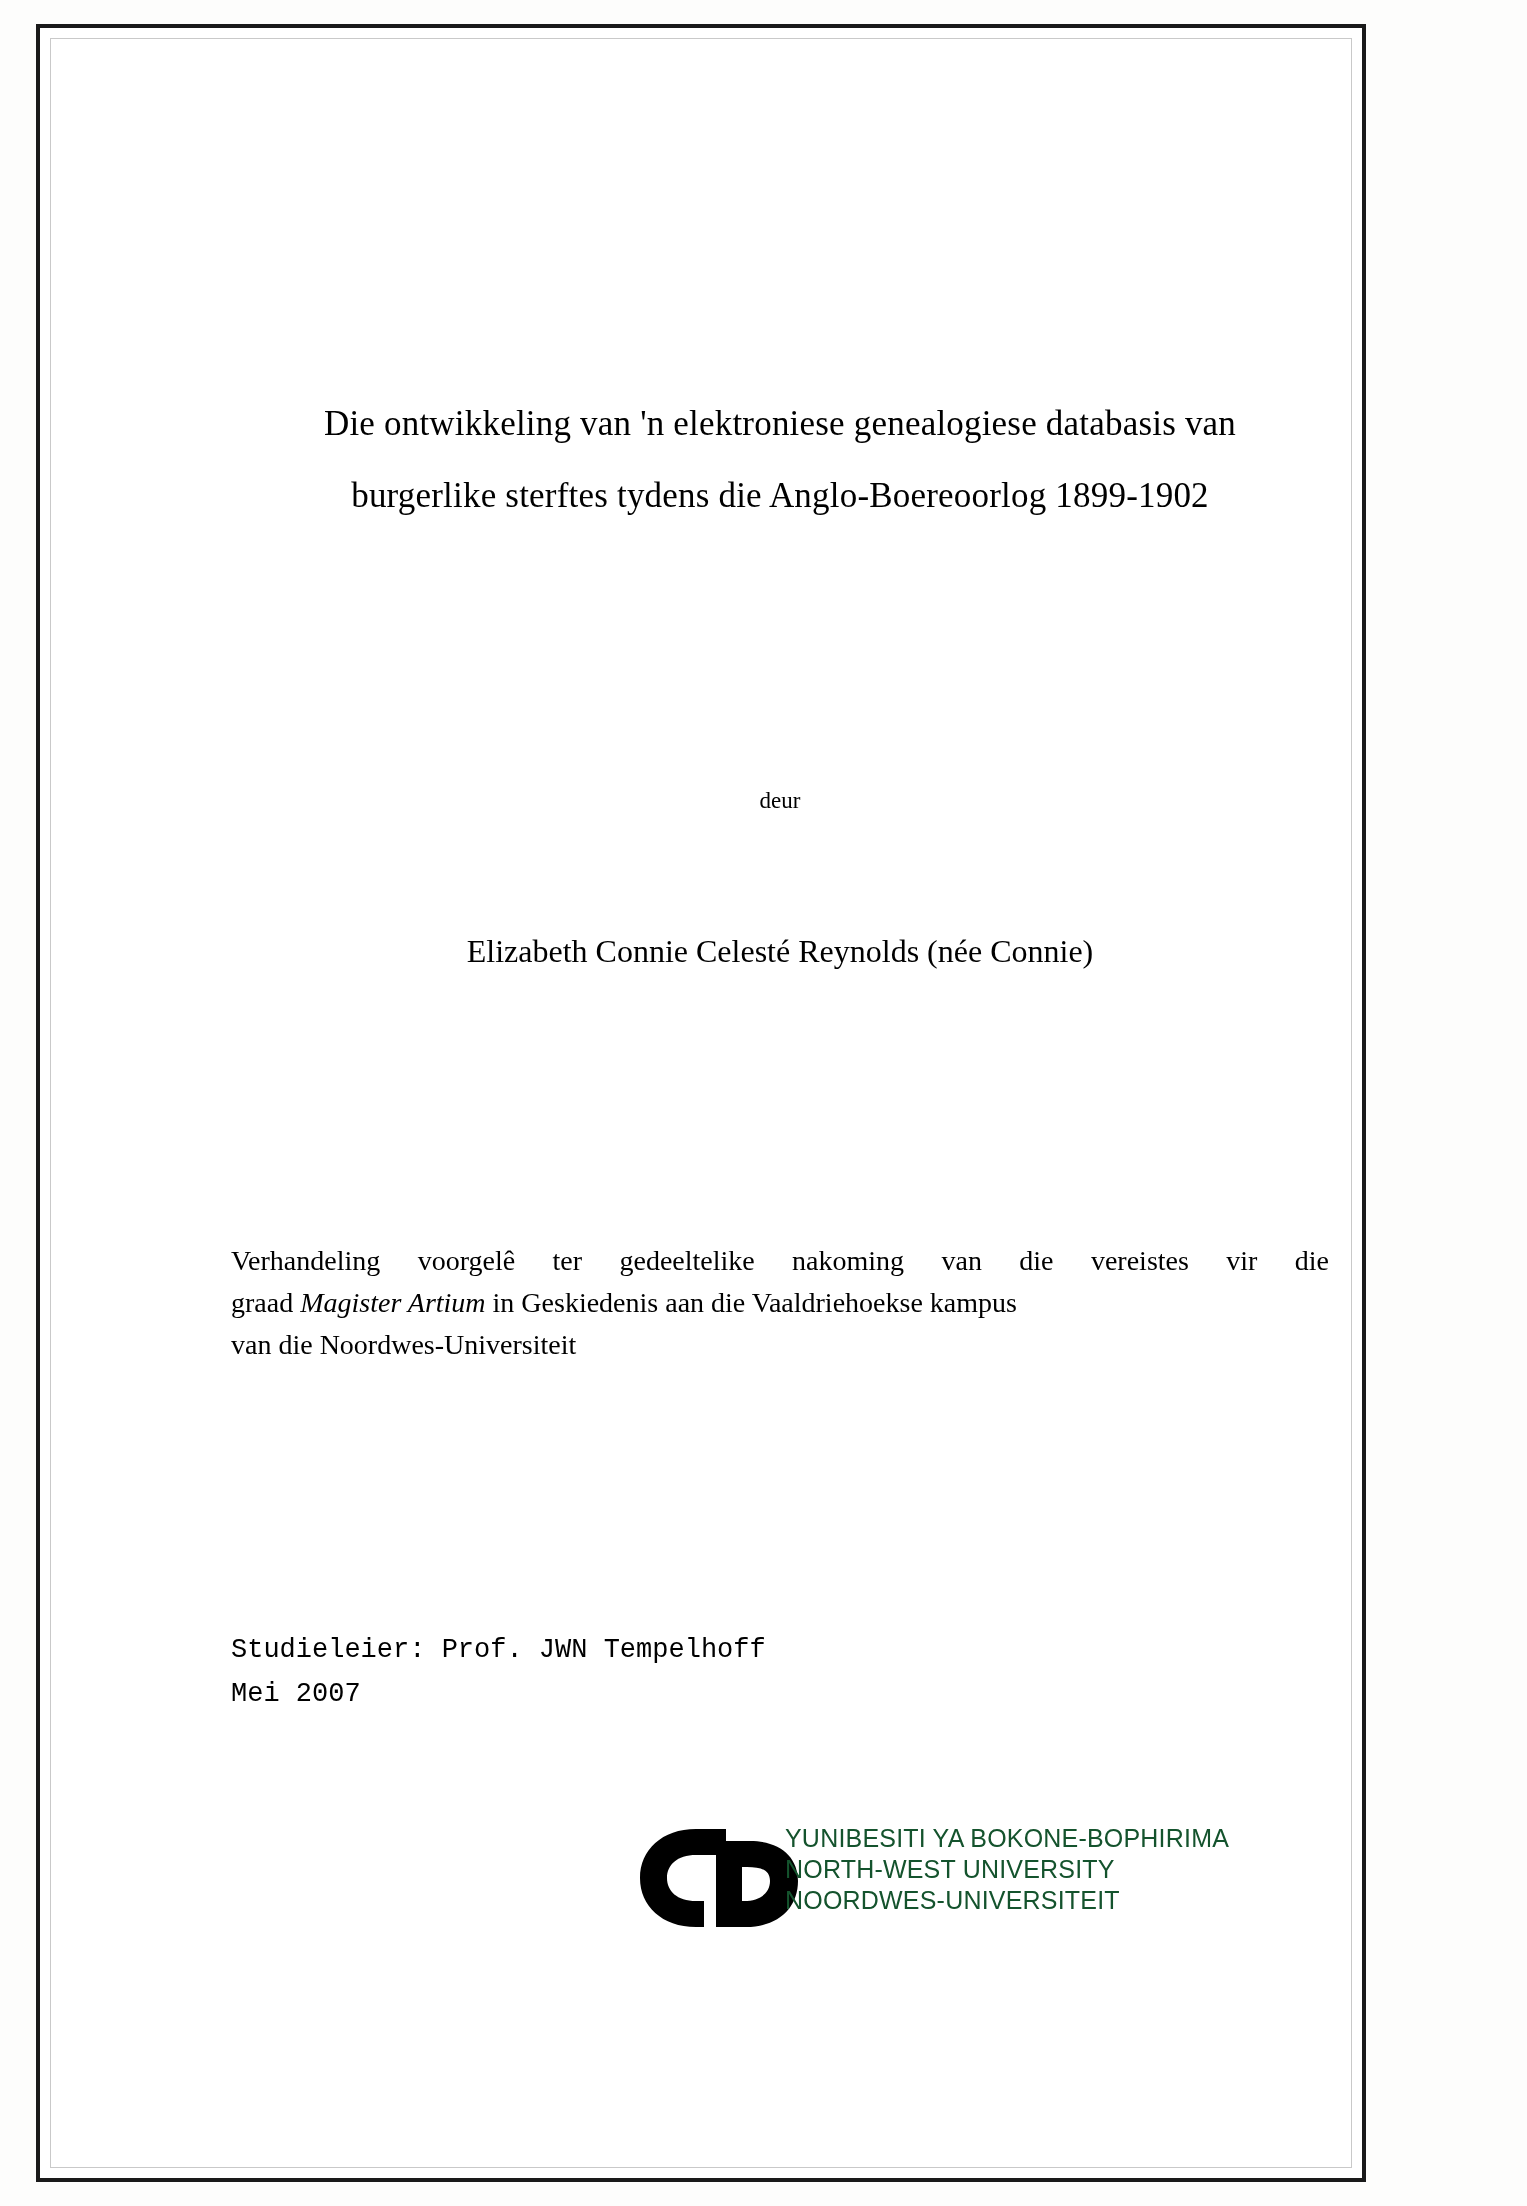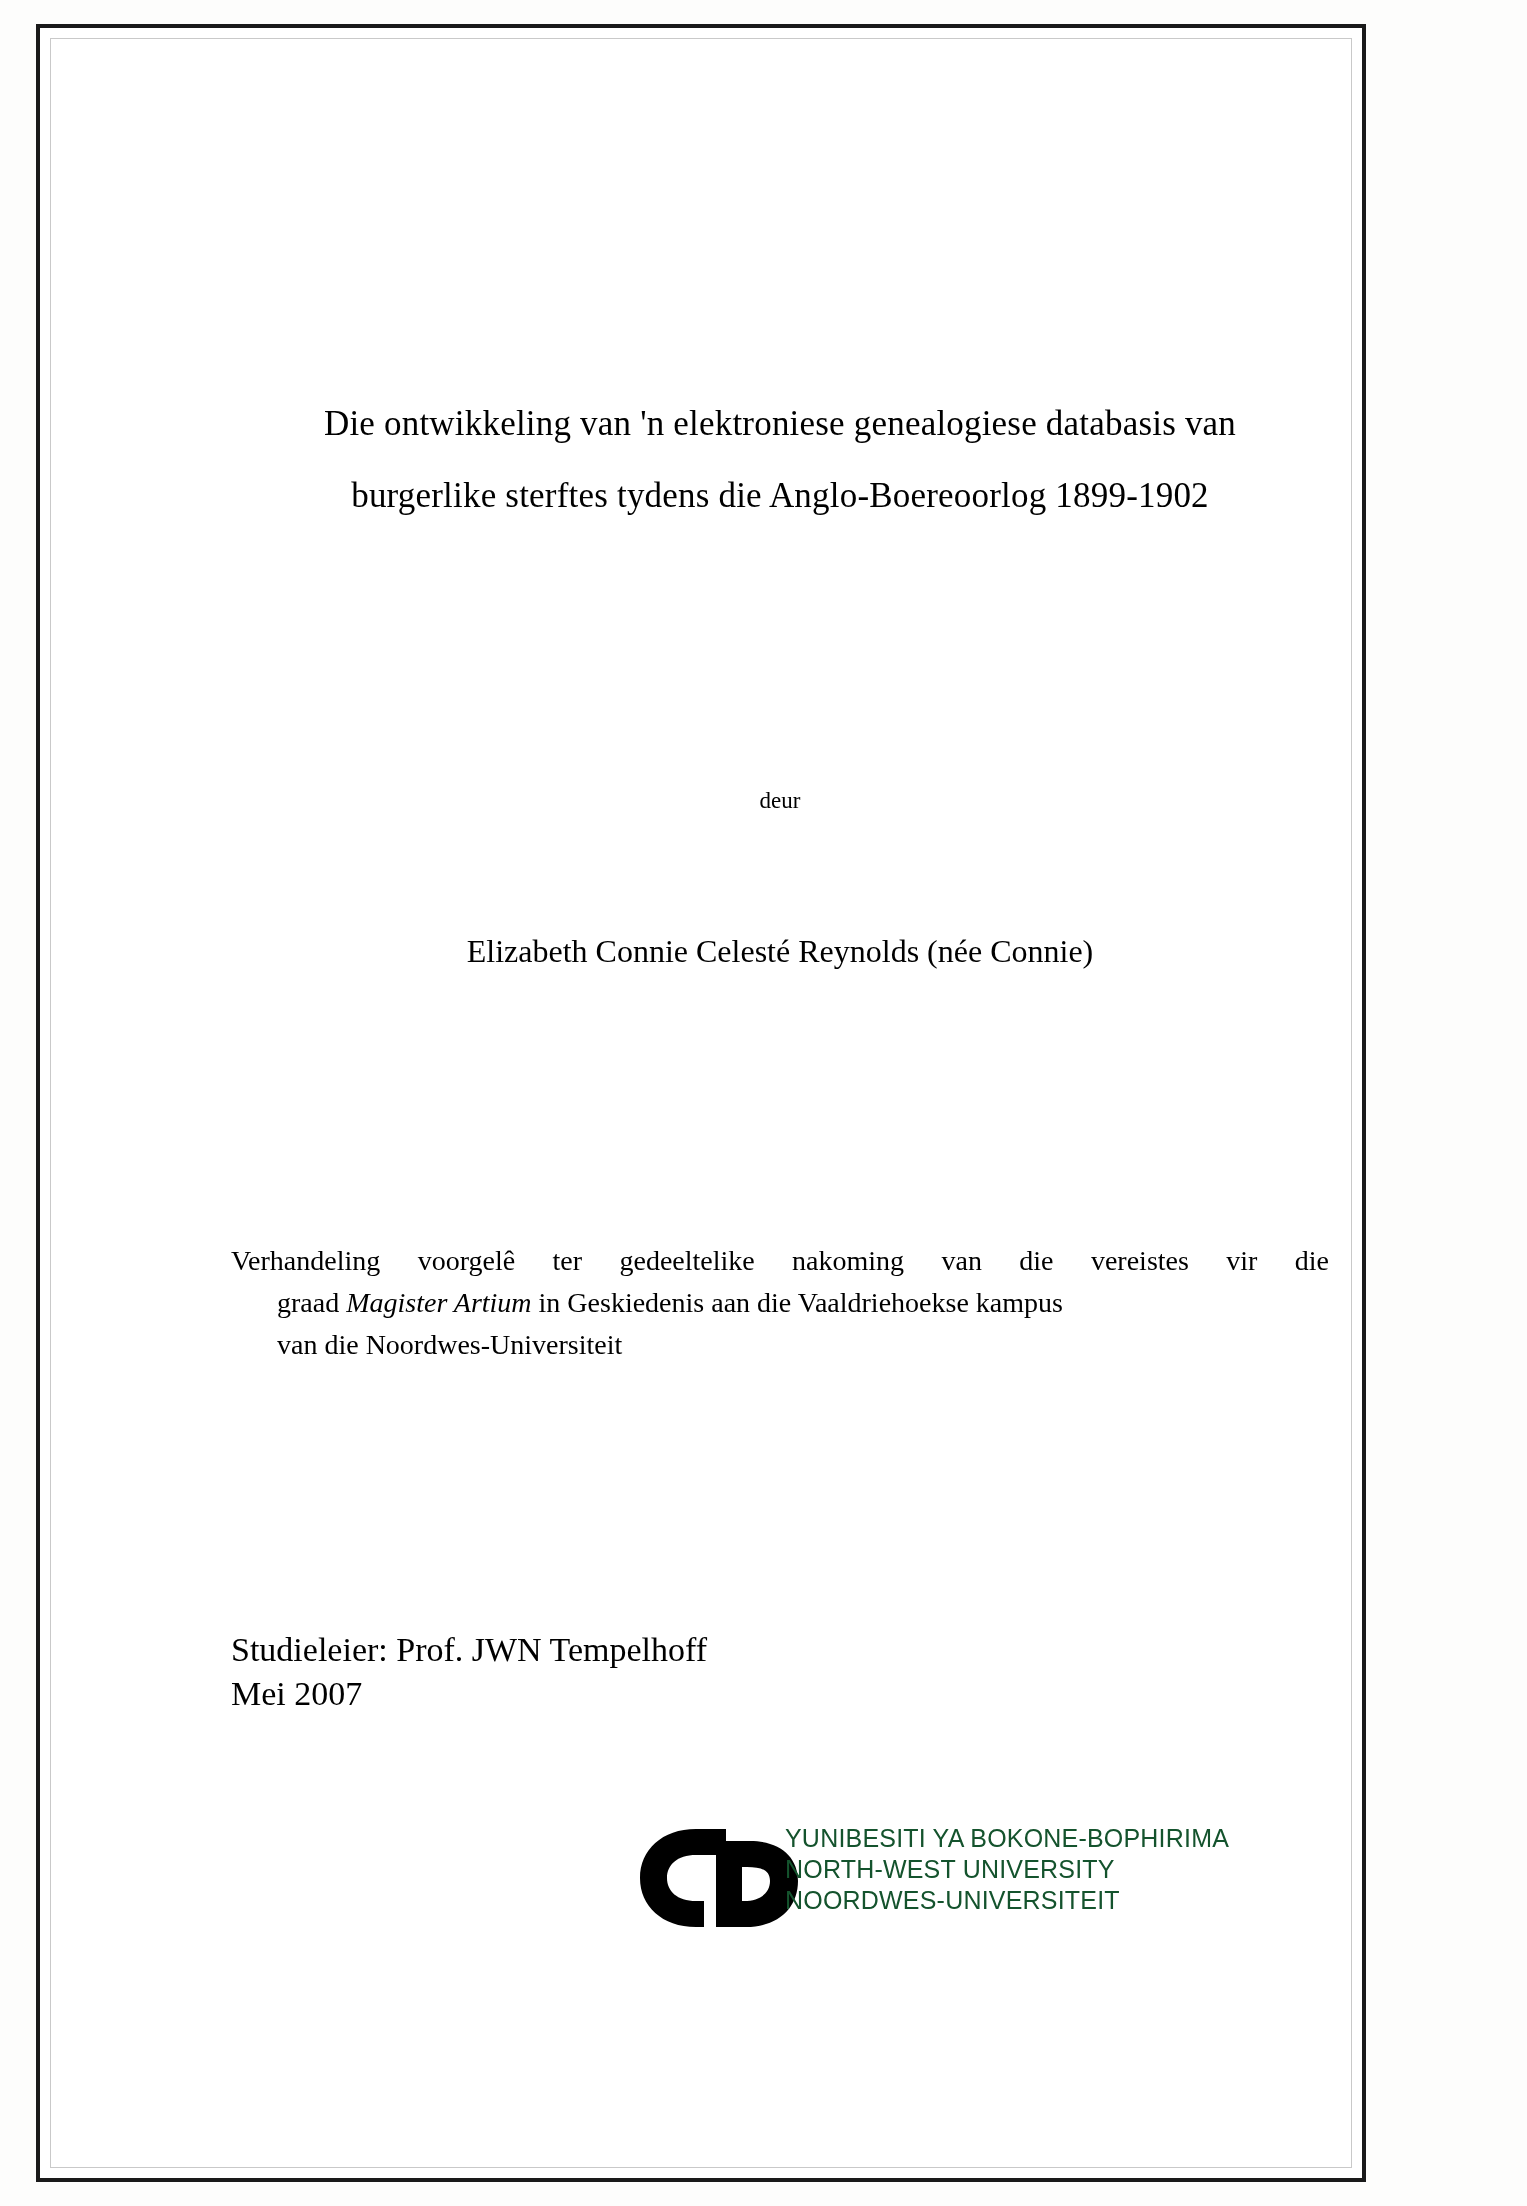--- a/index.html
+++ b/index.html
@@ -100,34 +100,34 @@
     line-height: 42px;
   }
   .statement .just {
     display: block;
     text-align: justify;
     text-align-last: justify;
   }
   .statement .norm {
     display: block;
     text-align: left;
-    margin-left: 46px;
   }
   .statement i {
     font-style: italic;
   }
 
   
   .supervisor-block {
     position: absolute;
     top: 1600px;
     left: 41px;
     width: 900px;
-    font-size: 34px;
+    font-size: 27px;
     line-height: 44px;
+    font-family: Liberation Mono, monospace;
   }
 
   
   .logo-block {
     position: absolute;
     top: 1785px;
     left: 325px;
     width: 800px;
     height: 130px;
   }

